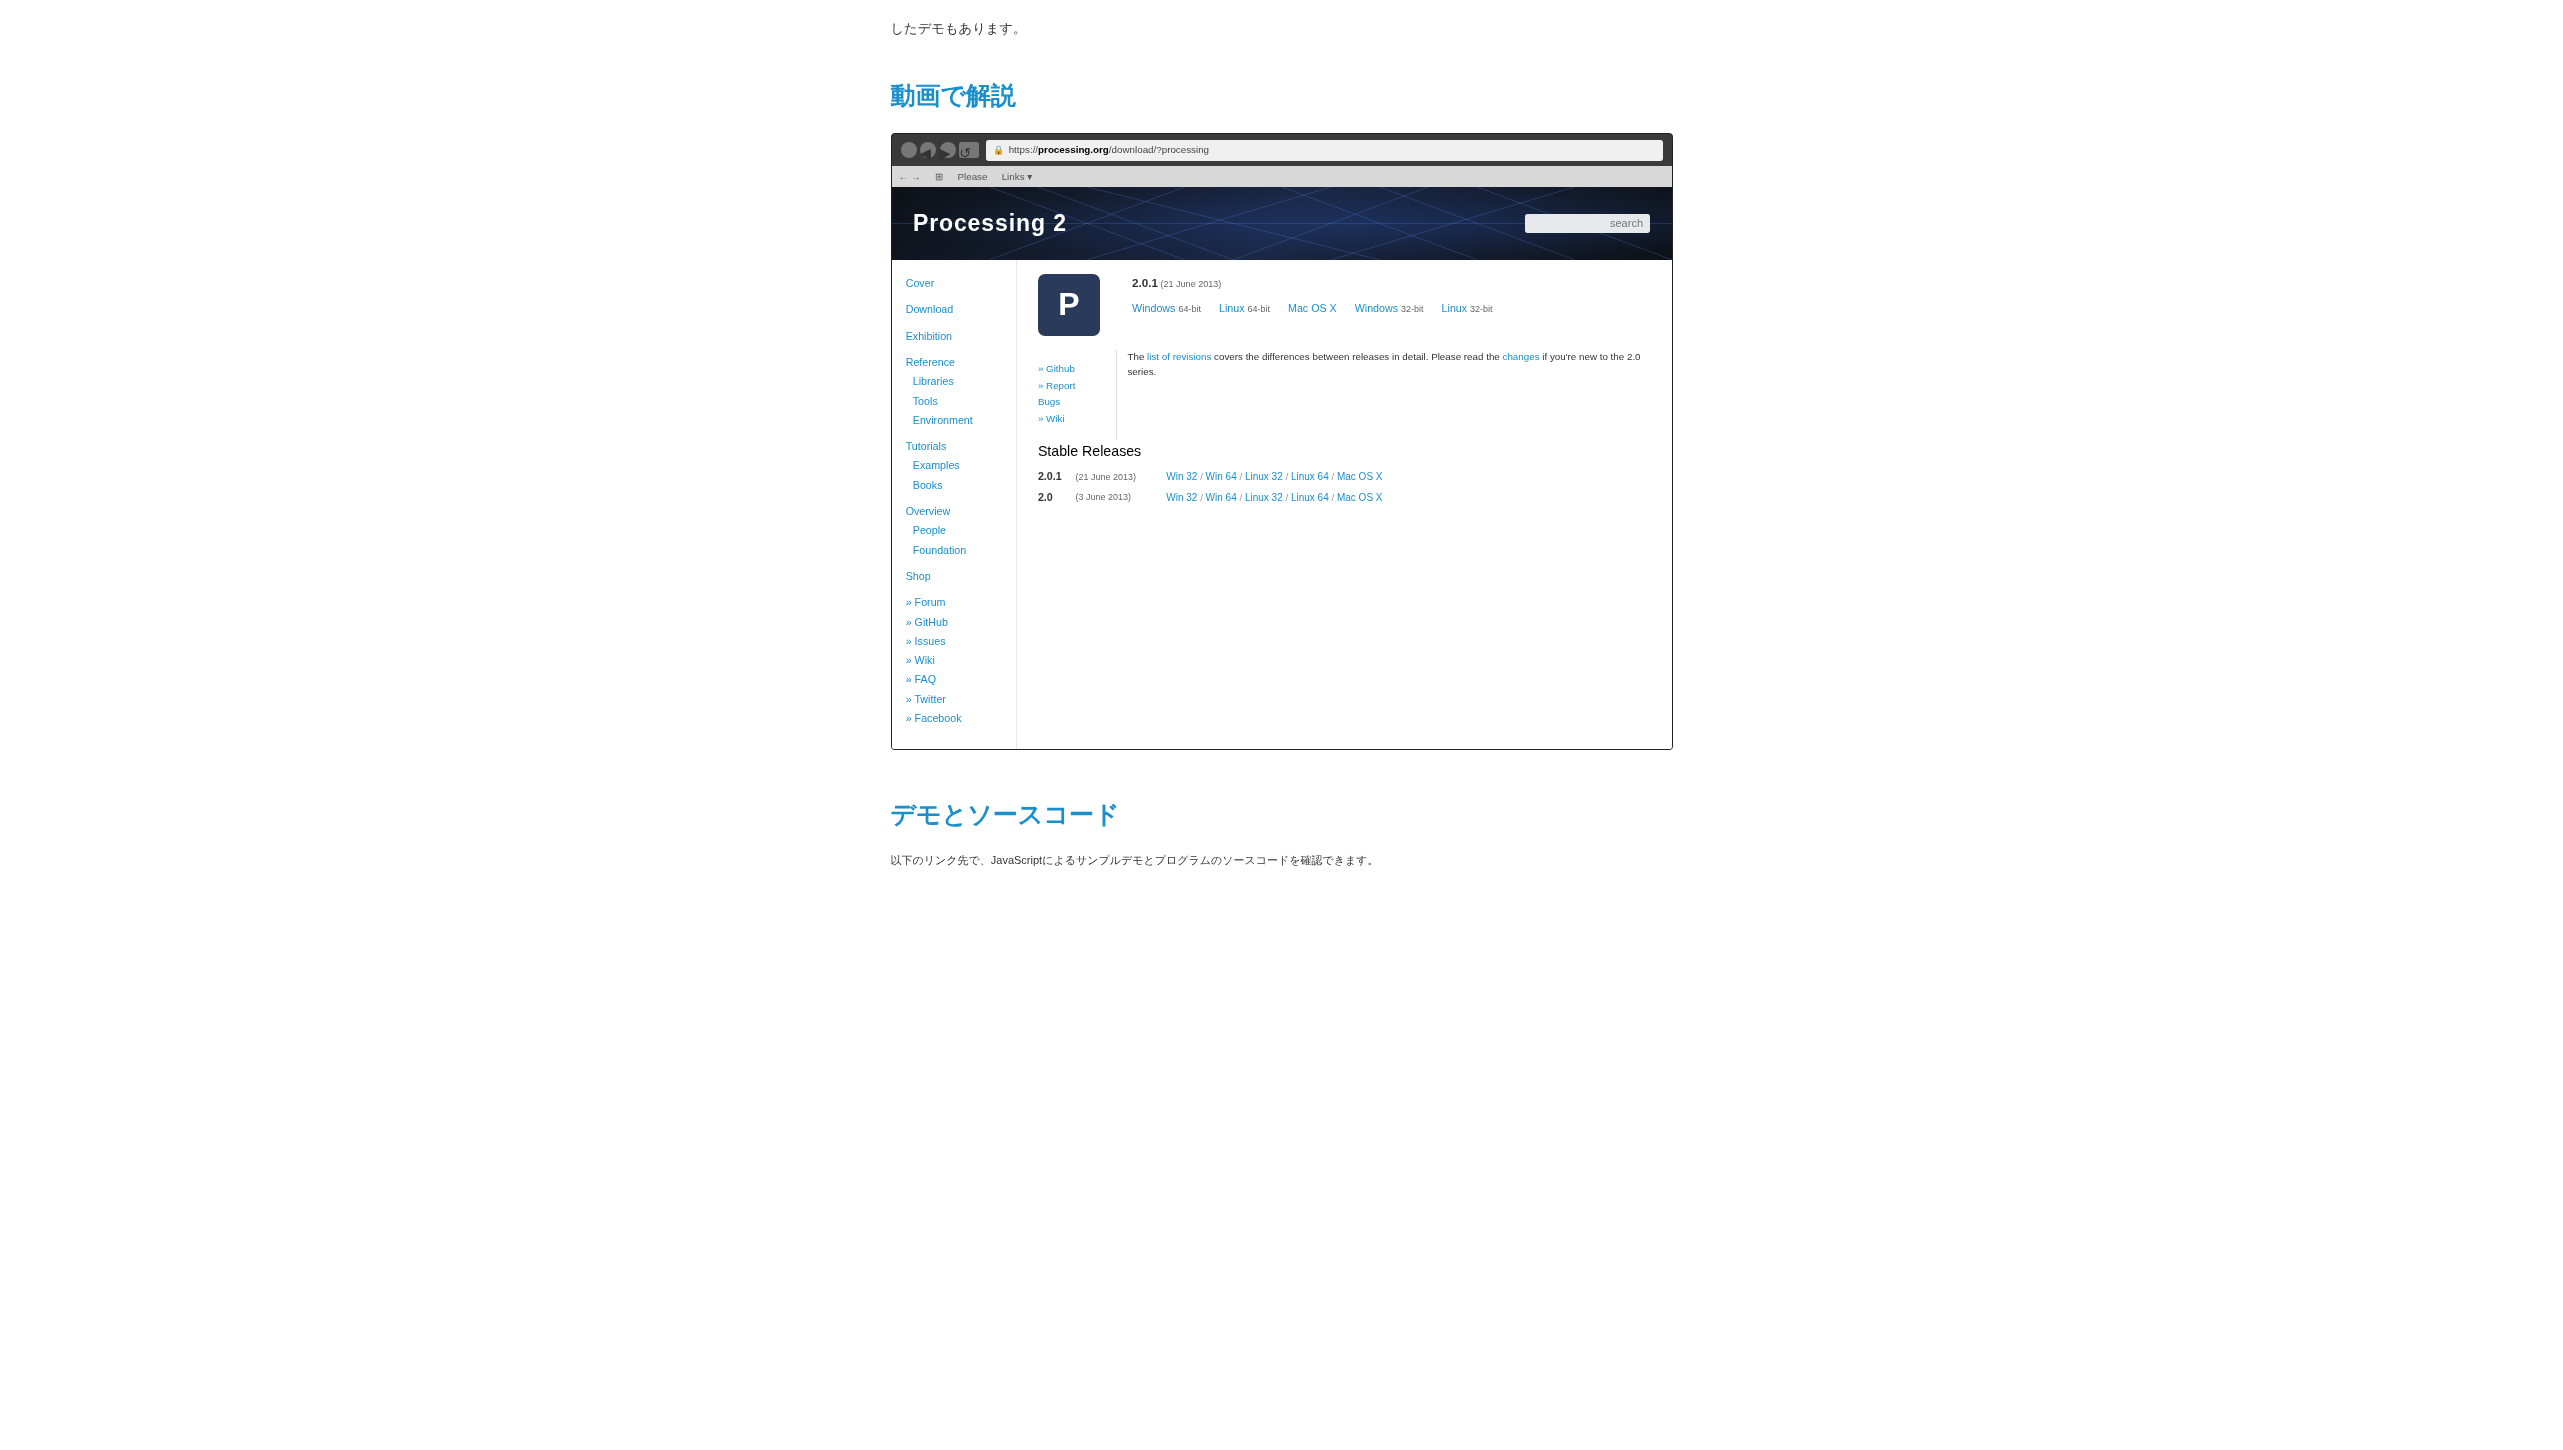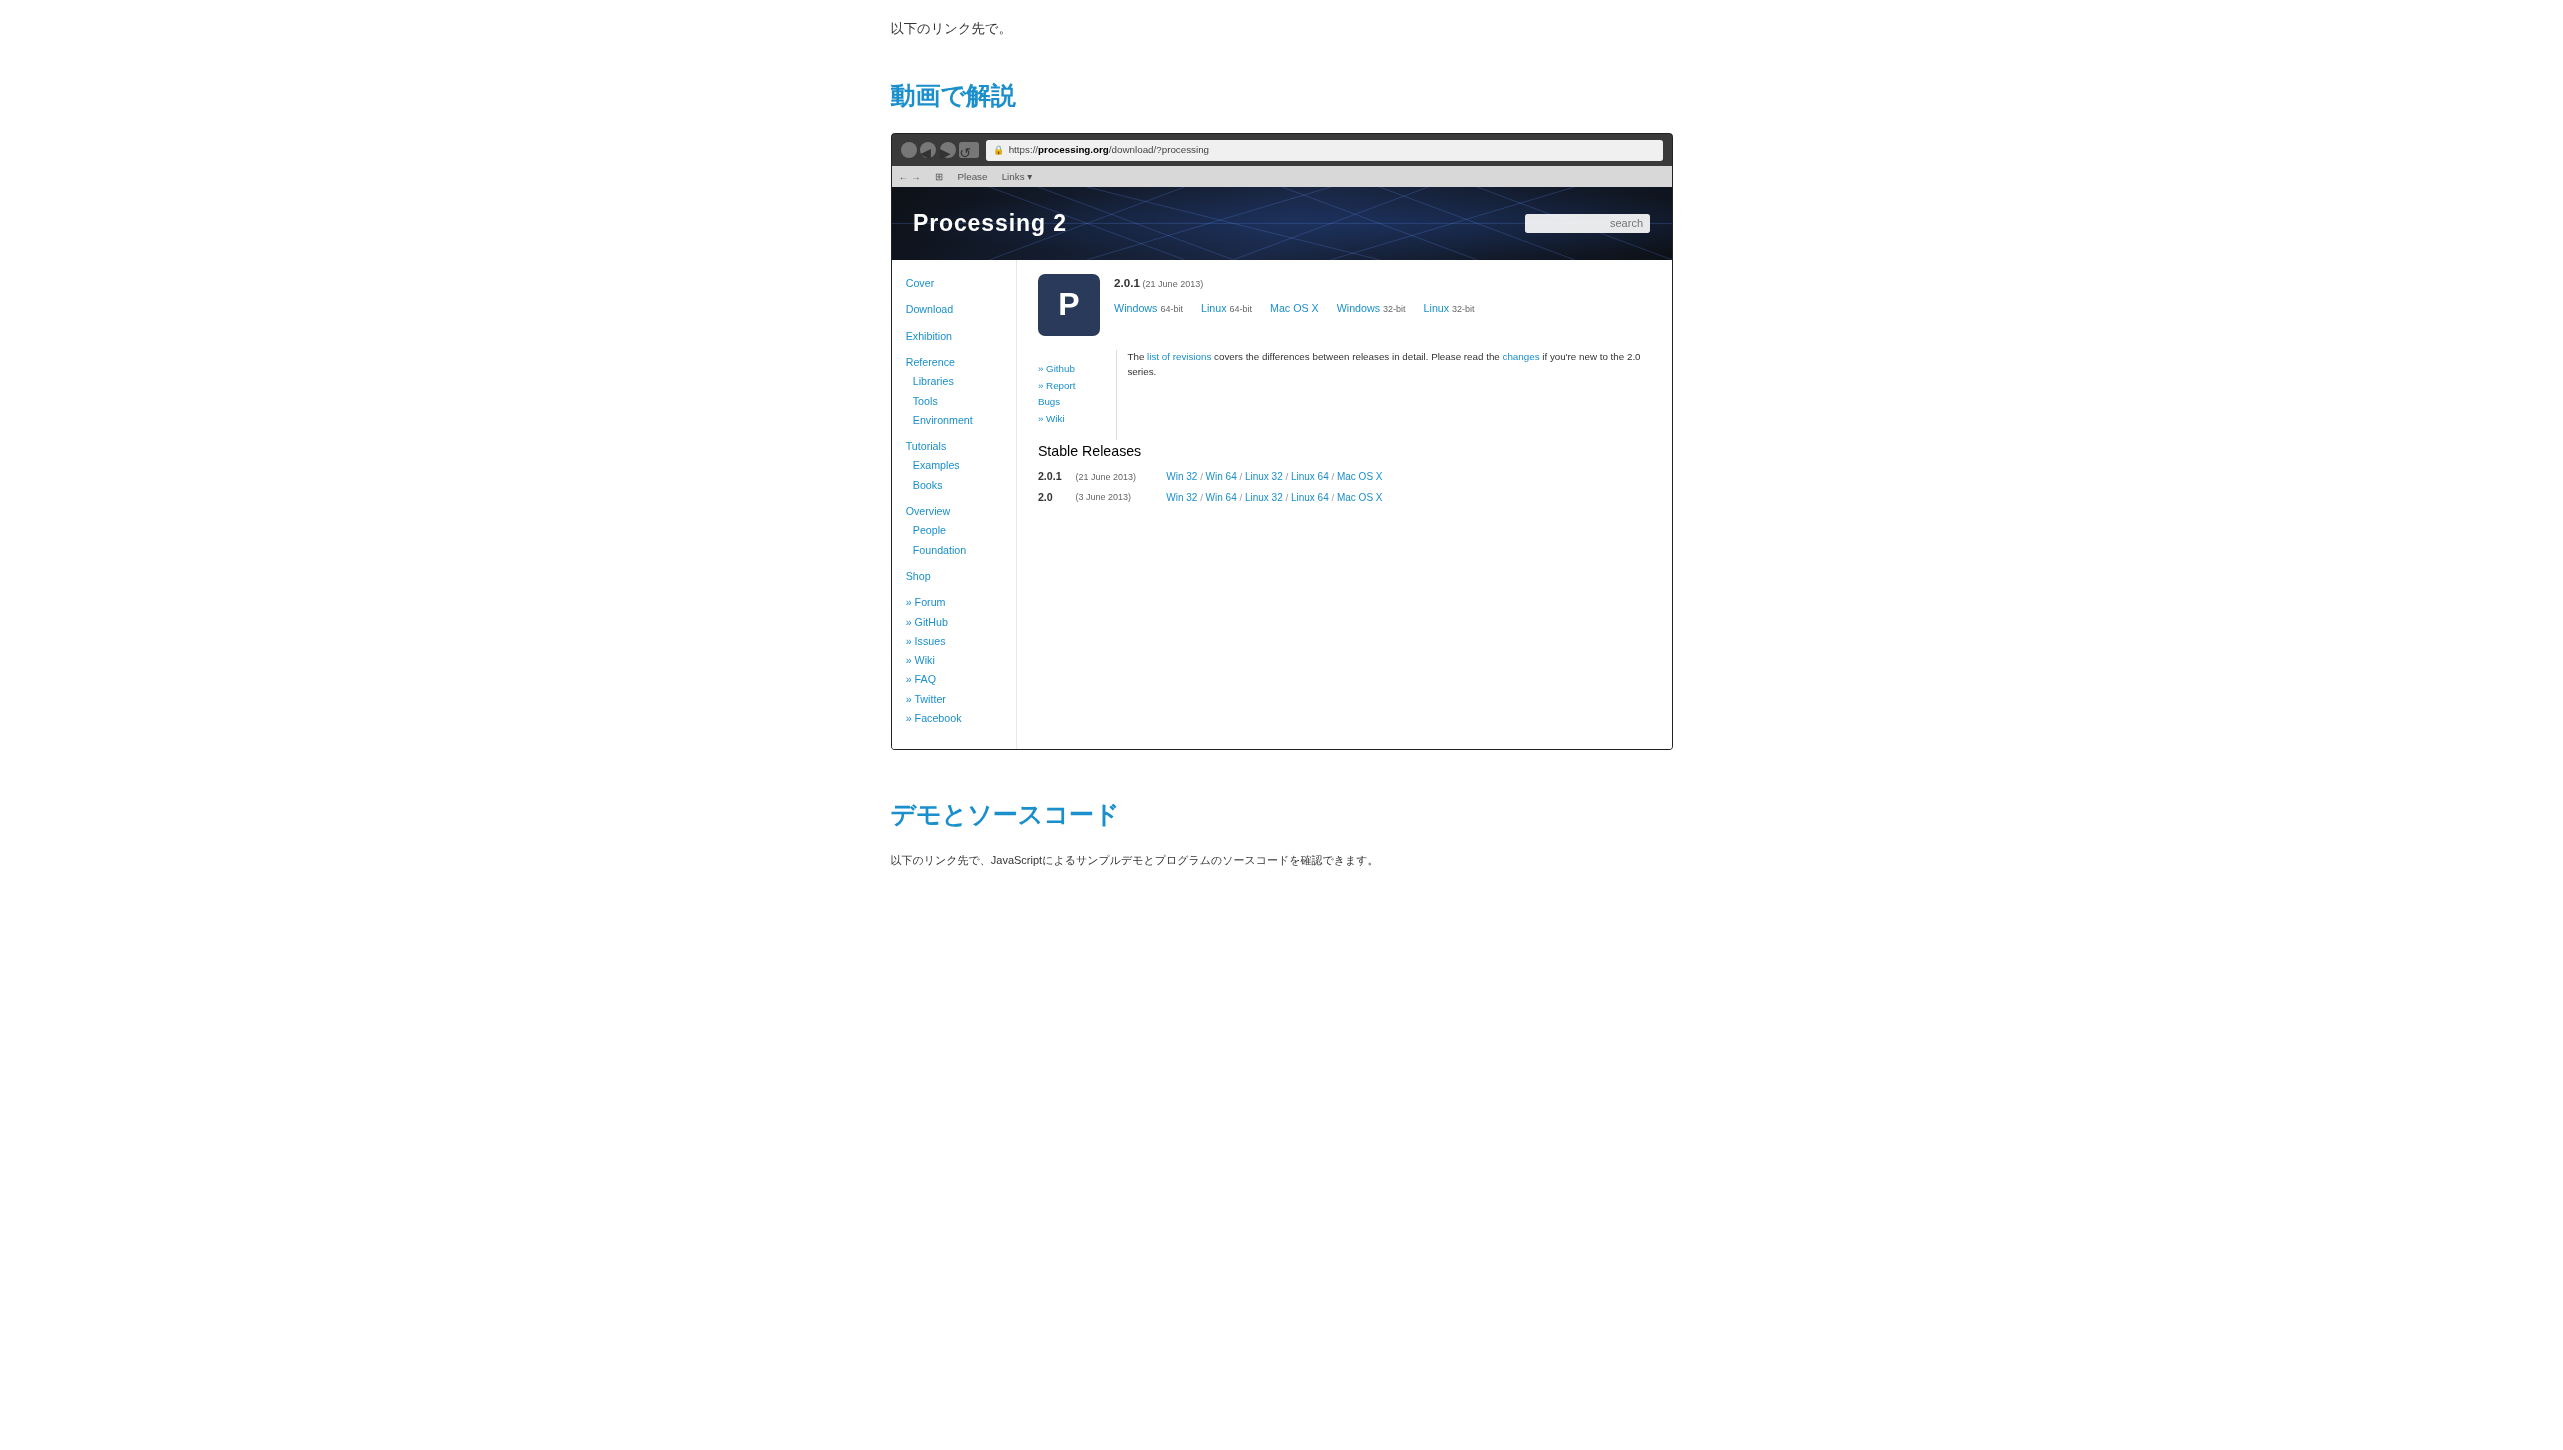--- a/index.html
+++ b/index.html
@@ -179,20 +179,21 @@
       display: flex;
       align-items: center;
       justify-content: center;
       font-size: 32px;
       color: white;
       font-weight: bold;
       flex-shrink: 0;
     }
     .download-links {
       font-size: 10.7px;
+      margin-left: 18px;
     }
     .download-links .version-label {
       font-size: 9.8px;
       margin-bottom: 7.1px;
     }
     .download-links .version-num {
       font-weight: bold;
       font-size: 11.6px;
     }
     .download-links .date {
@@ -283,21 +284,21 @@
       inset: 0;
       width: 100%;
       height: 100%;
     }
   </style>
 </head>
 <body>
 
 <div class="page-wrapper">
 
-  <p class="intro-text">以下のリンク先で。</p>
+  <p class="intro-text">したデモもあります。</p>
 
   <h2 class="section-heading">動画で解説</h2>
 
   <div class="browser-screenshot">
 
     <div class="browser-titlebar">
       <div class="browser-controls">
         <span class="browser-btn"></span>
         <span class="browser-btn">◀</span>
         <span class="browser-btn">▶</span>

